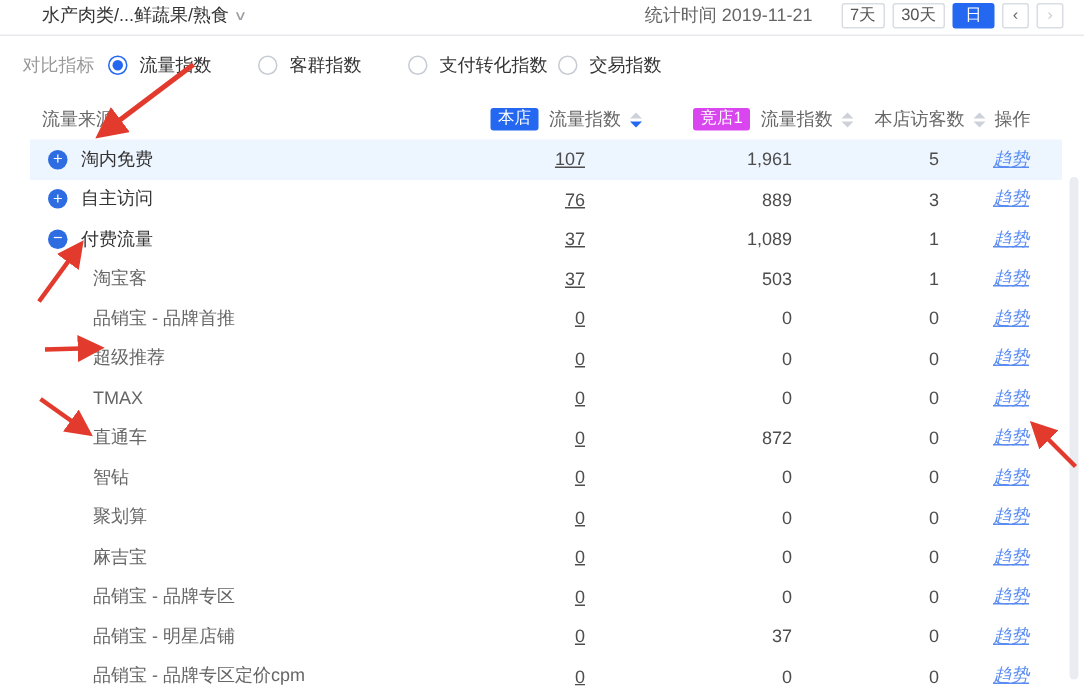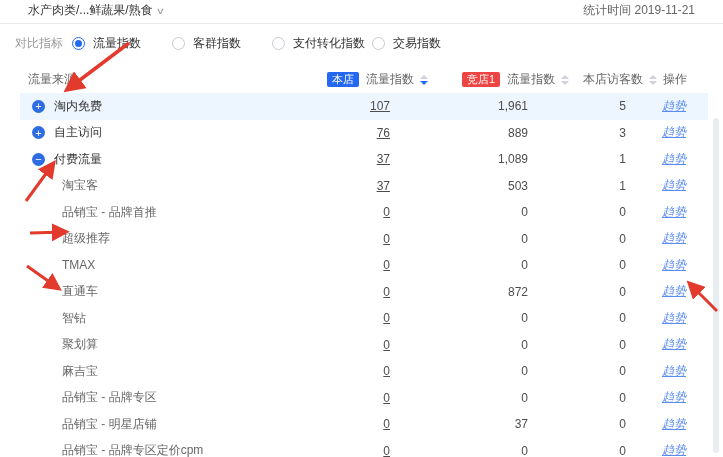--- a/index.html
+++ b/index.html
@@ -36,21 +36,21 @@
   .th { position:absolute; top:0; height:27px; display:flex; align-items:center;
         color:#666; white-space:nowrap; }
   .th-name { left:8px; }
   .th-col1 { left:307px; }
   .th-col2 { left:442px; }
   .th-col3 { left:563px;align-items:center; }
   .th-ops  { left:643px; }
   .badge { color:#fff; font-size:11px; line-height:15px; padding:0 5px; border-radius:2px;
            margin-right:7px; }
   .badge.blue { background:#2468f2; }
-  .badge.gold { background:#ef4444; }
+  .badge.gold { background:#d946ef; }
   .sorter { display:inline-flex; flex-direction:column; margin-left:6px; gap:2px; cursor:pointer; }
   .tri-up   { width:0; height:0; border-left:4px solid transparent; border-right:4px solid transparent;
               border-bottom:4px solid #cdd2da; }
   .tri-down { width:0; height:0; border-left:4px solid transparent; border-right:4px solid transparent;
               border-top:4px solid #cdd2da; }
   .tri-down.active { border-top-color:#2468f2; }
   .trow { display:grid; grid-template-columns:280px 95px 135px 100px 78px;
           height:26.5px; align-items:center; }
   .trow.hl { background:#edf5fe; }
   .cell-name { display:flex; align-items:center; color:#666; }
@@ -74,20 +74,21 @@
 </head>
 <body>
 
 <div class="topbar">
   <div class="title-wrap">
     <span>水产肉类/...鲜蔬果/熟食</span>
     <span class="caret-down">∨</span>
   </div>
   <div class="topbar-right">
     <span class="stat-label">统计时间 2019-11-21</span>
+    <span><button class="btn">7天</button><button class="btn">30天</button><button class="btn active">日</button><button class="btn nav">‹</button><button class="btn nav disabled">›</button></span>
   </div>
 </div>
 
 <div class="filter-row">
   <span class="filter-label">对比指标</span>
   <span style="display:flex;">
       <span class="radio-item">
         <span class="radio checked"></span>
         <span>流量指数</span>
       </span>

